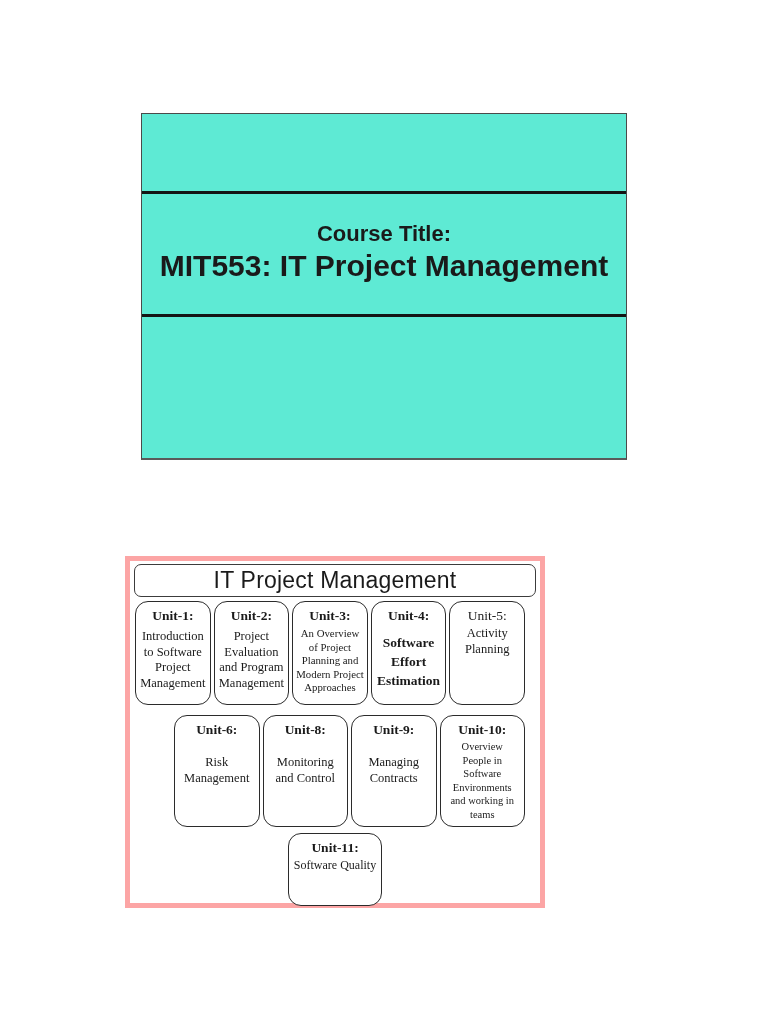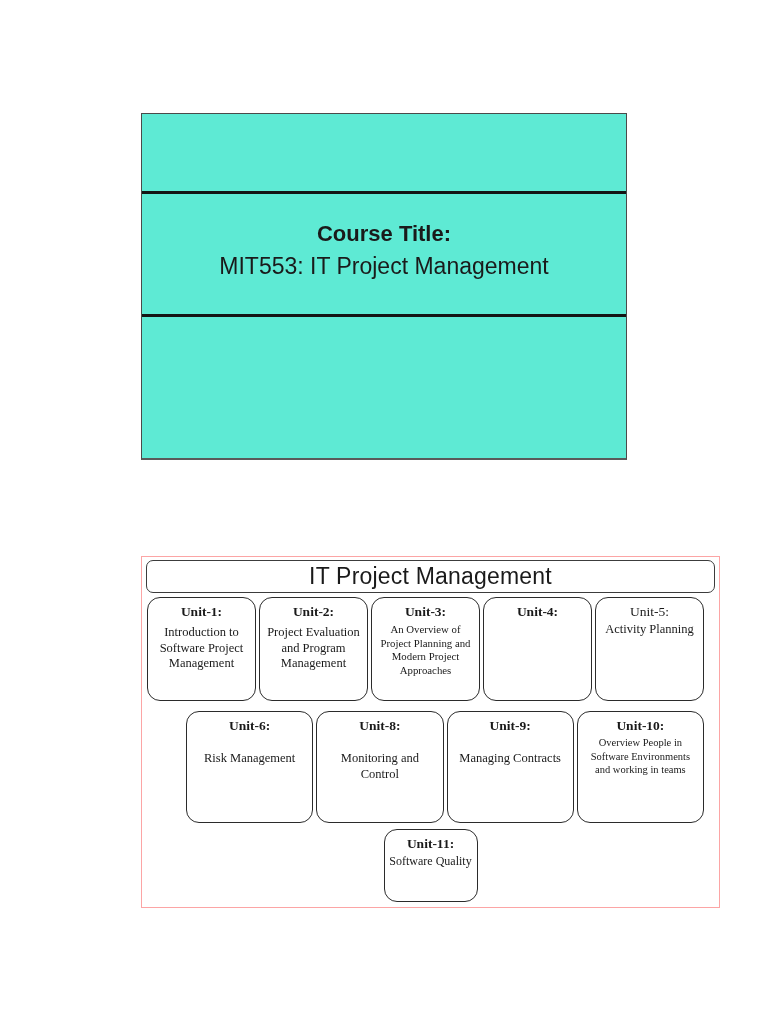--- a/index.html
+++ b/index.html
@@ -36,33 +36,33 @@
     box-sizing: border-box;
     text-align: center;
     padding-top: 24px;
   }
   .slide1-heading {
     font-size: 22px;
     font-weight: bold;
     line-height: 32px;
   }
   .slide1-subheading {
-    font-size: 23px;
-    font-weight: normal;
+    font-size: 30px;
+    font-weight: bold;
     line-height: 32px;
   }
 
   
   .slide2 {
     position: absolute;
-    left: 141px;
+    left: 125px;
     top: 556px;
-    width: 579px;
+    width: 420px;
     height: 352px;
-    border: 1px solid #fca5a5;
+    border: 5px solid #fca5a5;
     background: #ffffff;
     box-sizing: border-box;
   }
   .slide2-banner {
     margin: 3px 4px 0 4px;
     height: 33px;
     border: 1.5px solid #3c3c3c;
     border-radius: 7px;
     box-sizing: border-box;
     display: flex;
@@ -148,20 +148,21 @@
     <div class="unit-box u2">
       <div class="unit-label">Unit-2:</div>
       <div class="unit-body">Project Evaluation and Program Management</div>
     </div>
     <div class="unit-box u3">
       <div class="unit-label">Unit-3:</div>
       <div class="unit-body">An Overview of Project Planning and Modern Project Approaches</div>
     </div>
     <div class="unit-box u4">
       <div class="unit-label">Unit-4:</div>
+      <div class="unit-body">Software Effort Estimation</div>
     </div>
     <div class="unit-box u5">
       <div class="unit-label">Unit-5:</div>
       <div class="unit-body">Activity Planning</div>
     </div>
   </div>
 
   <div class="units-row units-row-2">
     <div class="unit-box u6">
       <div class="unit-label">Unit-6:</div>

